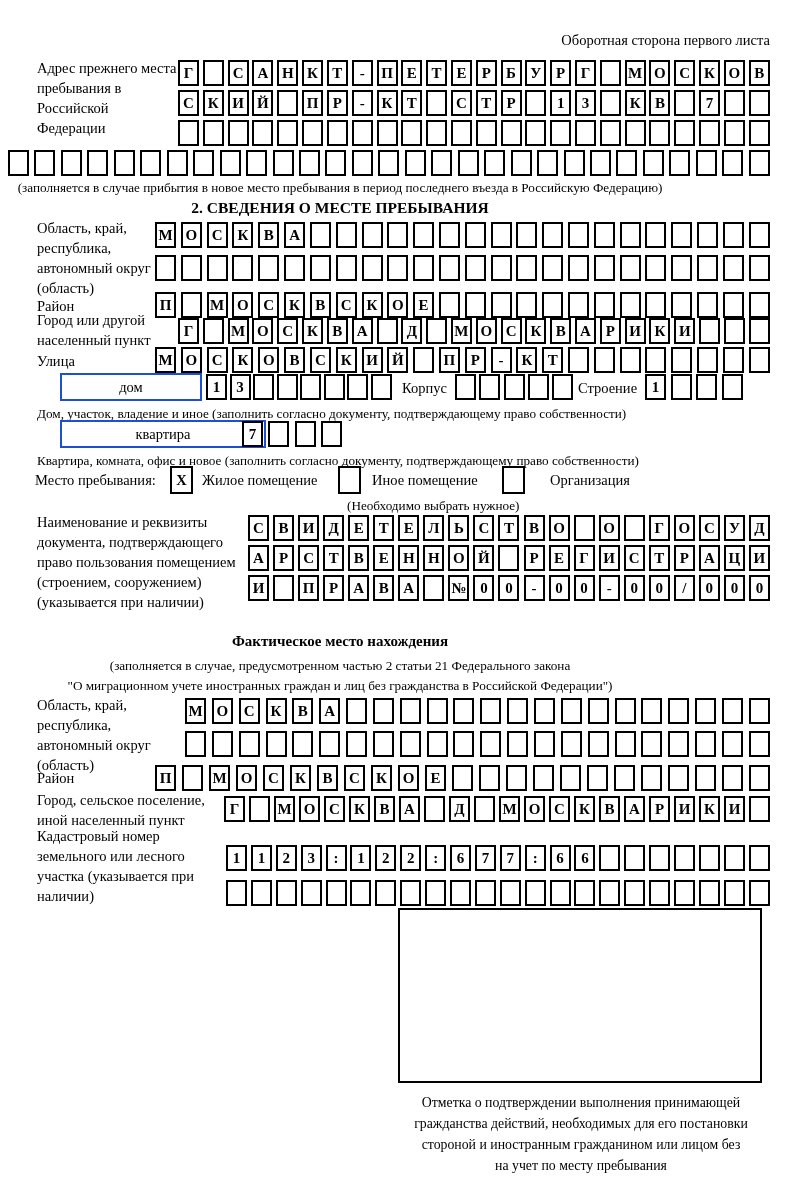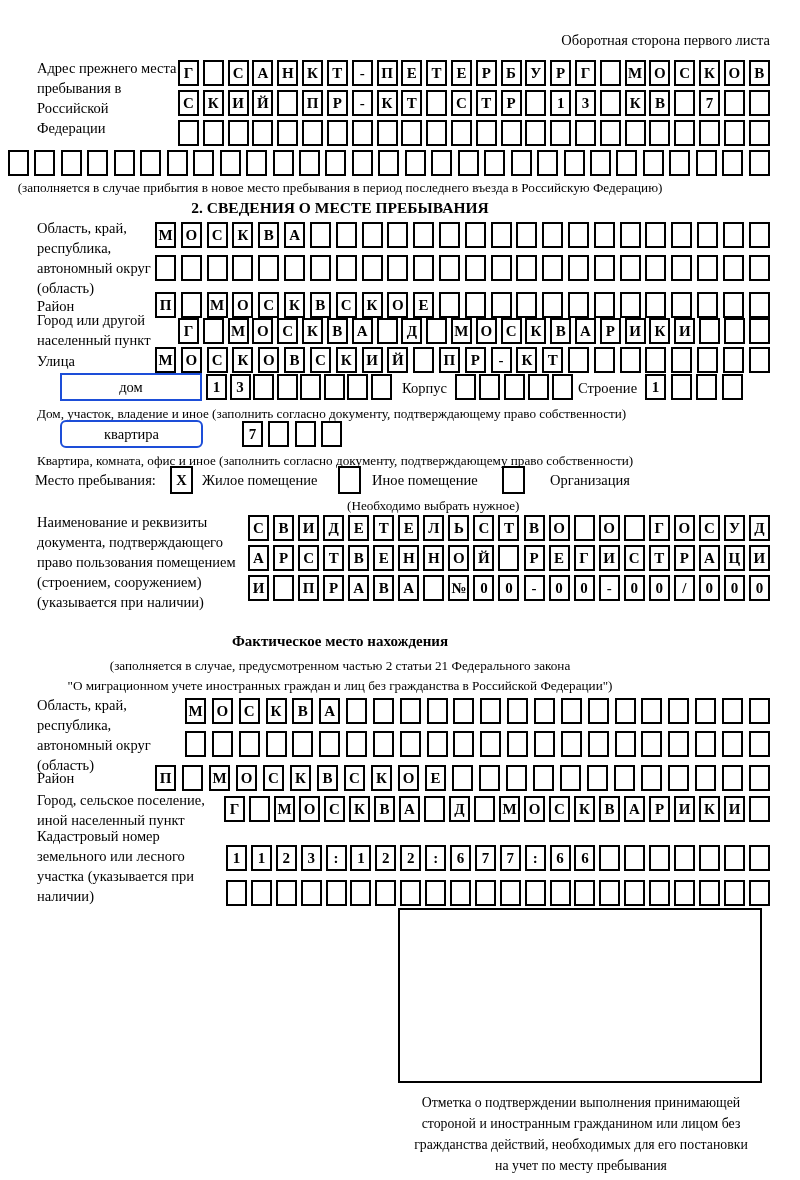--- a/index.html
+++ b/index.html
@@ -36,21 +36,21 @@
   .city1-row{left:178px;top:318px;width:592px;}
   .street1-label{left:37px;top:351px;}
   .street1-row{left:155px;top:347px;width:615px;}
   .house-box{left:60px;top:373px;width:142px;}
   .house-cells{left:206px;top:374px;width:186px;}
   .korpus-label{left:402px;top:378px;}
   .korpus-cells{left:455px;top:374px;width:118px;}
   .stroenie-label{left:578px;top:378px;}
   .stroenie-cells{left:645px;top:374px;width:98px;}
   .house-note{left:37px;top:404px;width:740px;}
-  .apt-box{left:60px;top:420px;width:143px;border-radius:6px;}
+  .apt-box{left:60px;top:420px;width:206px;}
   .apt-cells{left:242px;top:421px;width:100px;}
   .apt-note{left:37px;top:451px;width:740px;}
   .stay-label{left:35px;top:470px;}
   .stay-chk1{left:170px;top:466px;}
   .stay-opt1{left:202px;top:470px;}
   .stay-chk2{left:338px;top:466px;}
   .stay-opt2{left:372px;top:470px;}
   .stay-chk3{left:502px;top:466px;}
   .stay-opt3{left:550px;top:470px;}
   .need-note{left:347px;top:496px;}
@@ -361,21 +361,21 @@
     </div>
   <div class="abs note house-note">Дом, участок, владение и иное (заполнить согласно документу, подтверждающему право собственности)</div>
 
   <div class="abs wbox apt-box">квартира</div>
   <div class="abs cells apt-cells">
       <span class="cell">7</span>
       <span class="cell"></span>
       <span class="cell"></span>
       <span class="cell"></span>
     </div>
-  <div class="abs note apt-note">Квартира, комната, офис и иное (заполнить согласно документу, подтверждающему право собственности)</div>
+  <div class="abs note apt-note">Квартира, комната, офис и новое (заполнить согласно документу, подтверждающему право собственности)</div>
 
   <div class="abs label stay-label">Место пребывания:</div>
   <div class="abs chk stay-chk1">X</div>
   <div class="abs label stay-opt1">Жилое помещение</div>
   <div class="abs chk stay-chk2"></div>
   <div class="abs label stay-opt2">Иное помещение</div>
   <div class="abs chk stay-chk3"></div>
   <div class="abs label stay-opt3">Организация</div>
   <div class="abs note need-note">(Необходимо выбрать нужное)</div>
 
@@ -603,18 +603,18 @@
       <span class="cell"></span>
       <span class="cell"></span>
       <span class="cell"></span>
       <span class="cell"></span>
       <span class="cell"></span>
     </div>
 
   <div class="abs stamp-box"></div>
   <div class="abs stamp-note">
     <div>Отметка о подтверждении выполнения принимающей</div>
+    <div>гражданства действий, необходимых для его постановки</div>
     <div>стороной и иностранным гражданином или лицом без</div>
-    <div>гражданства действий, необходимых для его постановки</div>
     <div>на учет по месту пребывания</div>
   </div>
 
 </div>
 
 </body></html>

